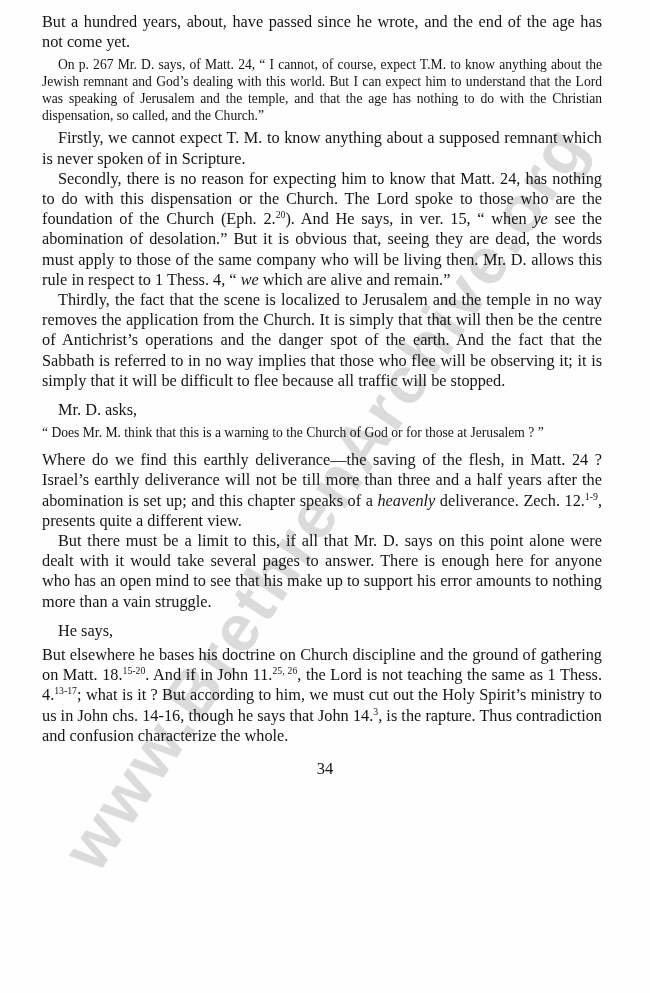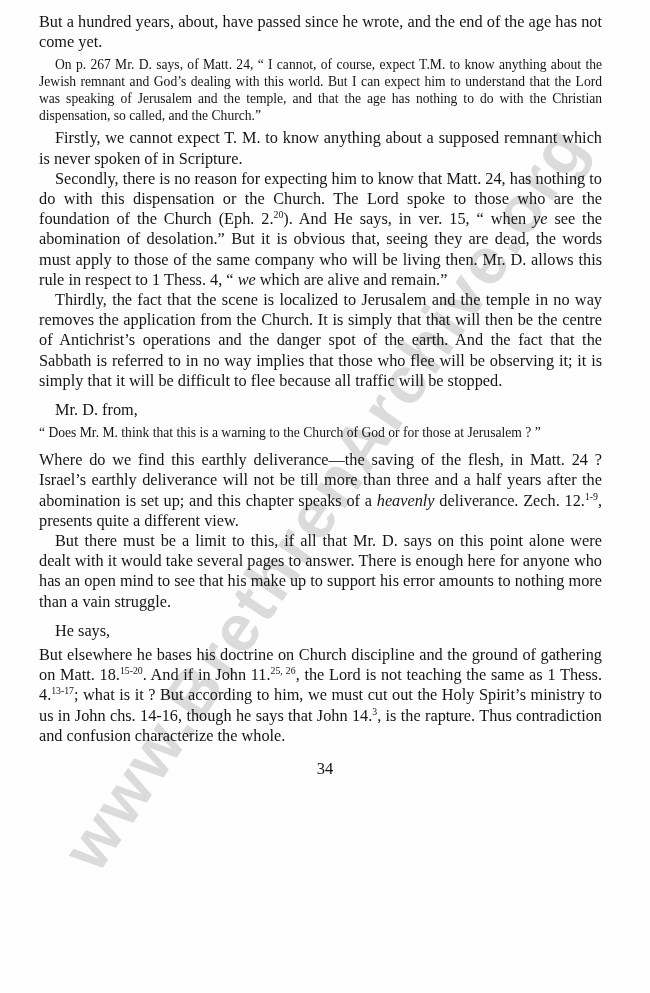--- a/index.html
+++ b/index.html
@@ -30,22 +30,21 @@
     font-size: 66px;
     letter-spacing: 3px;
     color: rgba(130, 130, 130, 0.28);
     white-space: nowrap;
     z-index: 0;
     user-select: none;
   }
   .page-body {
     position: relative;
     z-index: 1;
-    padding: 12px 48px 0 25px;
-    margin-left: 14px;
+    padding: 12px 48px 0 42px;
   }
   .page-body p {
     margin: 0;
     text-align: justify;
   }
   p.main {
     font-size: 16.3px;
     line-height: 20.2px;
   }
   p.small {
@@ -75,21 +74,21 @@
 
 <div class="scan-page">
   <div class="watermark">www.BrethrenArchive.org</div>
 
   <div class="page-body">
       <p class="main">But a hundred years, about, have passed since he wrote, and the end of the age has not come yet.</p>
       <p class="small indent gap-s">On p. 267 Mr. D. says, of Matt. 24, “ I cannot, of course, expect T.M. to know anything about the Jewish remnant and God’s dealing with this world. But I can expect him to understand that the Lord was speaking of Jerusalem and the temple, and that the age has nothing to do with the Christian dispensation, so called, and the Church.”</p>
       <p class="main indent gap-s">Firstly, we cannot expect T. M. to know anything about a supposed remnant which is never spoken of in Scripture.</p>
       <p class="main indent">Secondly, there is no reason for expecting him to know that Matt. 24, has nothing to do with this dispensation or the Church. The Lord spoke to those who are the foundation of the Church (Eph. 2.<sup>20</sup>). And He says, in ver. 15, “ when <em>ye</em> see the abomination of desolation.” But it is obvious that, seeing they are dead, the words must apply to those of the same company who will be living then. Mr. D. allows this rule in respect to 1 Thess. 4, “ <em>we</em> which are alive and remain.”</p>
       <p class="main indent">Thirdly, the fact that the scene is localized to Jerusalem and the temple in no way removes the application from the Church. It is simply that that will then be the centre of Antichrist’s operations and the danger spot of the earth. And the fact that the Sabbath is referred to in no way implies that those who flee will be observing it; it is simply that it will be difficult to flee because all traffic will be stopped.</p>
-      <p class="main indent gap-m">Mr. D. from,</p>
+      <p class="main indent gap-m">Mr. D. asks,</p>
       <p class="small gap-s">“ Does Mr. M. think that this is a warning to the Church of God or for those at Jerusalem ? ”</p>
       <p class="main gap-m">Where do we find this earthly deliverance—the saving of the flesh, in Matt. 24 ? Israel’s earthly deliverance will not be till more than three and a half years after the abomination is set up; and this chapter speaks of a <em>heavenly</em> deliverance. Zech. 12.<sup>1-9</sup>, presents quite a different view.</p>
       <p class="main indent">But there must be a limit to this, if all that Mr. D. says on this point alone were dealt with it would take several pages to answer. There is enough here for anyone who has an open mind to see that his make up to support his error amounts to nothing more than a vain struggle.</p>
       <p class="main indent gap-m">He says,</p>
       <p class="main gap-s">But elsewhere he bases his doctrine on Church discipline and the ground of gathering on Matt. 18.<sup>15-20</sup>. And if in John 11.<sup>25, 26</sup>, the Lord is not teaching the same as 1 Thess. 4.<sup>13-17</sup>; what is it ? But according to him, we must cut out the Holy Spirit’s ministry to us in John chs. 14-16, though he says that John 14.<sup>3</sup>, is the rapture. Thus contradiction and confusion characterize the whole.</p>
     </div>
 
   <div class="page-number">34</div>
 </div>
 

